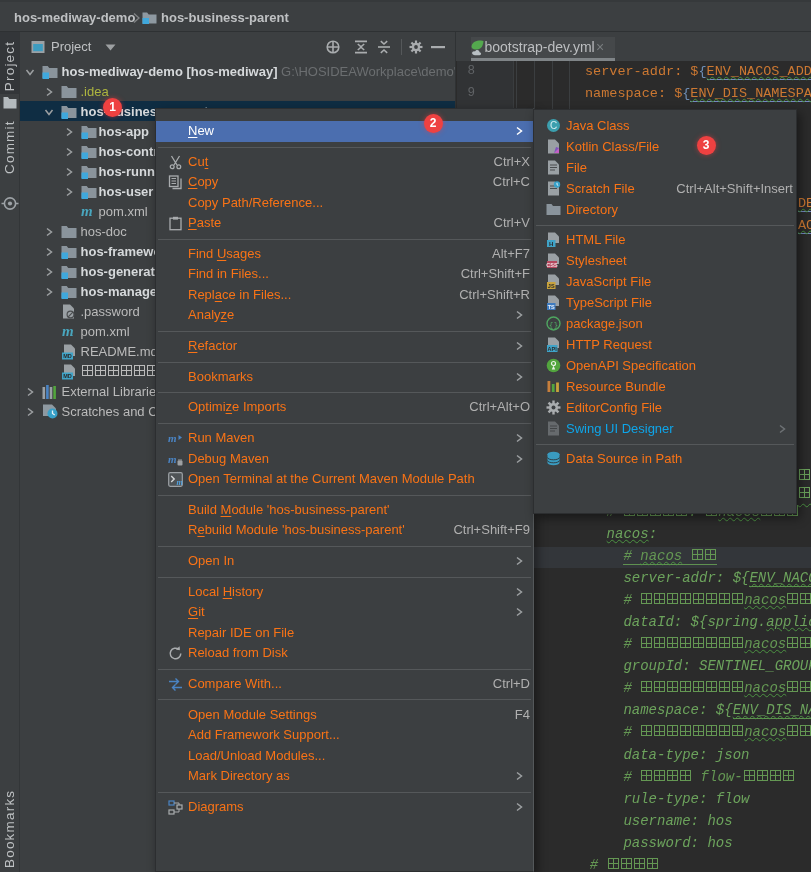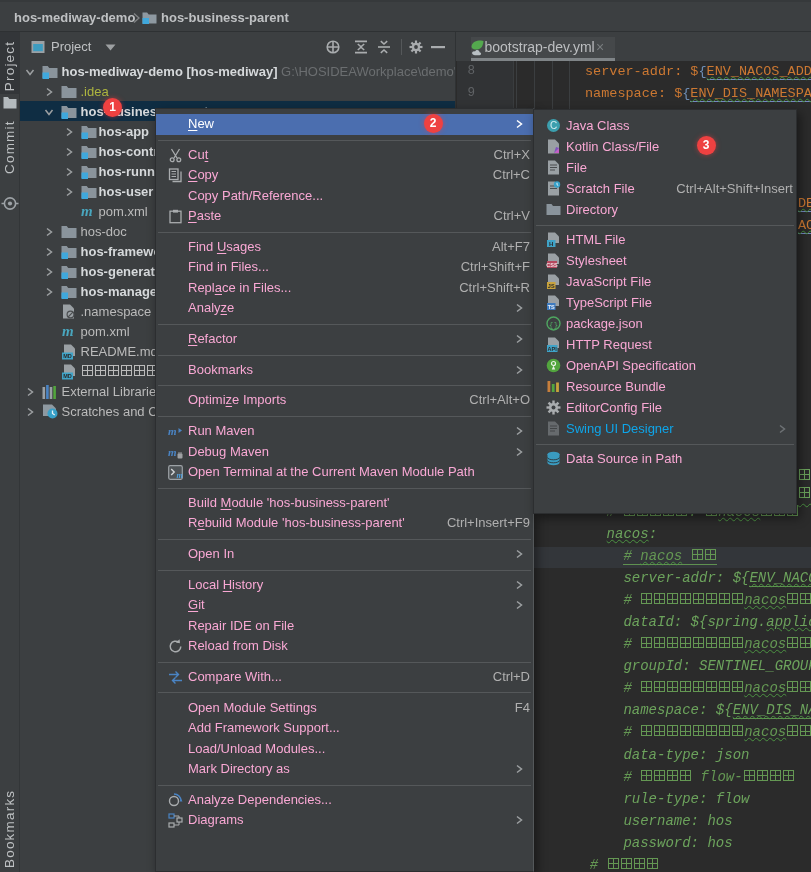--- a/index.html
+++ b/index.html
@@ -37,21 +37,21 @@
 .sq{text-decoration:underline;text-decoration-style:wavy;text-decoration-color:#46913C;text-decoration-thickness:1px}
 .ul{border-bottom:1.5px solid #7587C2}
 #bcode{position:absolute;left:117px;top:469px;white-space:pre;font-family:"Liberation Mono",monospace;font-style:italic;font-size:14px;line-height:22.05px;color:#6CA35C}
 #bcode .cm{color:#649753}
 #clh{position:absolute;left:0;top:515px;width:356px;height:21px;background:#33363A}
 .gsq{text-decoration:underline;text-decoration-style:wavy;text-decoration-color:#4C9342;text-decoration-thickness:1px}
 .gul{border-bottom:1px solid #5F9150}
 
 .menu{position:absolute;background:#3C3F41;border:1px solid #2C2E30;box-shadow:3px 4px 10px rgba(0,0,0,.45)}
 .mi{position:relative;height:20.5px;white-space:nowrap}
-.mi .lb{position:absolute;left:32px;top:0;height:20.5px;line-height:20.5px;font-size:13px;color:#f9a8d4}
+.mi .lb{position:absolute;left:32px;top:0;height:20.5px;line-height:20.5px;font-size:13px;color:#f97316}
 .mi .sc{position:absolute;right:3px;top:0;height:20.5px;line-height:20.5px;font-size:13px;color:#B0B0B0}
 .mi .ar{position:absolute;right:9px;top:5px;width:10px;height:10px}
 .mi.sel{background:#4B6EAF}
 .mi.sel .lb,.mi.sel .sc{color:#FFFFFF}
 .mi.dis .lb{color:#0ea5e9}
 .msep{height:10.2px;position:relative}
 .sm .mi{height:21px}
 .sm .mi .lb,.sm .mi .sc{height:21px;line-height:21px}
 .sm .msep{height:9px}
 .sm .mic{top:2.5px}
@@ -242,21 +242,21 @@
         <rect x="0.5" y="7.5" width="6.5" height="6.5" fill="#40A8DC"></rect>
       </svg>
   <span class="tx b" style="left:60.5px">hos-manager</span>
  </div>
  <div class="trow" style="top:270px">
   <svg style="left:42px;top:2px" width="13" height="15" viewBox="0 0 13 15">
         <path d="M1 0.5 h7 l4 4 V14.5 H1 z" fill="#9AA0A4"></path>
         <circle cx="8.5" cy="10.5" r="3.4" fill="none" stroke="#4A4D4F" stroke-width="1.2"></circle>
         <path d="M6.2 12.9 L10.9 8.2" stroke="#4A4D4F" stroke-width="1.2"></path>
       </svg>
-  <span class="tx" style="left:60.5px">.namespace</span>
+  <span class="tx" style="left:60.5px">.password</span>
  </div>
  <div class="trow" style="top:290px">
   <span class="a" style="left:42px;top:1px;font:bold italic 15px 'Liberation Serif',serif;color:#49A6BE">m</span>
   <span class="tx" style="left:60.5px">pom.xml</span>
  </div>
  <div class="trow" style="top:310px">
   <svg style="left:42px;top:2px" width="14" height="16" viewBox="0 0 14 16">
         <path d="M2 0.5 h7 l4 4 V12 H2 z" fill="#9AA0A4"></path>
         <rect x="0" y="8.5" width="11" height="7" fill="#3FA3C8"></rect>
         <text x="5.5" y="14" font-size="5.5" font-weight="bold" fill="#2B2B2B" text-anchor="middle" font-family="Liberation Sans">MD</text>
@@ -334,21 +334,21 @@
       namespace: ${<span class="gsq gul">ENV_DIS_NA</span>
 <span class="cm">      # <i class="j"></i><i class="j"></i><i class="j"></i><i class="j"></i><i class="j"></i><i class="j"></i><i class="j"></i><i class="j"></i><span class="gsq">nacos</span><i class="j"></i><i class="j"></i></span>
       data-type: json
 <span class="cm">      # <i class="j"></i><i class="j"></i><i class="j"></i><i class="j"></i> flow-<i class="j"></i><i class="j"></i><i class="j"></i><i class="j"></i></span>
       rule-type: flow
       username: hos
       password: hos
 <span class="cm">  # <i class="j"></i><i class="j"></i><i class="j"></i><i class="j"></i></span></div>
 </div>
 
-<div class="menu" style="left:155px;top:108px;width:379px;height:764px;padding-top:5px;z-index:40;border-right:1px solid #54585A">
+<div class="menu" style="left:155px;top:108px;width:379px;height:764px;padding-top:12px;z-index:40;border-right:1px solid #54585A">
  <div class="mi sel">
       <span class="lb"><u>N</u>ew</span>
       <svg class="ar" viewBox="0 0 10 10">
         <path d="M3 1.5 L7.5 5 L3 8.5" fill="none" stroke="#FFFFFF" stroke-width="1.5"></path>
       </svg>
     </div>
  <div class="msep"></div>
  <div class="mi">
       <svg class="mic" viewBox="0 0 15 15">
         <path d="M3.5 1 L9 10 M11.5 1 L6 10" stroke="#A9ACAE" stroke-width="1.3"></path>
@@ -445,21 +445,21 @@
         <text x="11.5" y="13" font-size="8" font-style="italic" font-weight="bold" fill="#52A0DC" font-family="Liberation Serif" text-anchor="middle">m</text>
       </svg>
       <span class="lb">Open Terminal at the Current Maven Module Path</span>
     </div>
  <div class="msep"></div>
  <div class="mi">
       <span class="lb">Build <u>M</u>odule 'hos-business-parent'</span>
     </div>
  <div class="mi">
       <span class="lb">R<u>e</u>build Module 'hos-business-parent'</span>
-      <span class="sc">Ctrl+Insert+F9</span>
+      <span class="sc">Ctrl+Shift+F9</span>
     </div>
  <div class="msep"></div>
  <div class="mi">
       <span class="lb">Open In</span>
       <svg class="ar" viewBox="0 0 10 10">
         <path d="M3 1.5 L7.5 5 L3 8.5" fill="none" stroke="#9DA0A2" stroke-width="1.5"></path>
       </svg>
     </div>
  <div class="msep"></div>
  <div class="mi">
@@ -504,28 +504,20 @@
  <div class="mi">
       <span class="lb">Load/Unload Modules...</span>
     </div>
  <div class="mi">
       <span class="lb">Mark Directory as</span>
       <svg class="ar" viewBox="0 0 10 10">
         <path d="M3 1.5 L7.5 5 L3 8.5" fill="none" stroke="#9DA0A2" stroke-width="1.5"></path>
       </svg>
     </div>
  <div class="msep"></div>
- <div class="mi">
-      <svg class="mic" viewBox="0 0 15 15">
-        <circle cx="6" cy="8" r="4.5" fill="none" stroke="#A9ACAE" stroke-width="1.4"></circle>
-        <path d="M6 1 a7 7 0 0 1 7 7" fill="none" stroke="#4A84C4" stroke-width="1.6"></path>
-        <path d="M13 6 l1.5 2.5 h-3 z" fill="#4A84C4"></path>
-      </svg>
-      <span class="lb">Analyze Dependencies...</span>
-    </div>
  <div class="mi">
       <svg class="mic" viewBox="0 0 15 15">
         <rect x="1" y="1" width="5" height="4" fill="none" stroke="#4A84C4" stroke-width="1.2"></rect>
         <rect x="9" y="5" width="5" height="4" fill="none" stroke="#A9ACAE" stroke-width="1.2"></rect>
         <rect x="1" y="10" width="5" height="4" fill="none" stroke="#A9ACAE" stroke-width="1.2"></rect>
         <path d="M6 3 h5 v2 M6 12 h5 v-3" fill="none" stroke="#A9ACAE" stroke-width="1"></path>
       </svg>
       <span class="lb">Diagrams</span>
       <svg class="ar" viewBox="0 0 10 10">
         <path d="M3 1.5 L7.5 5 L3 8.5" fill="none" stroke="#9DA0A2" stroke-width="1.5"></path>

